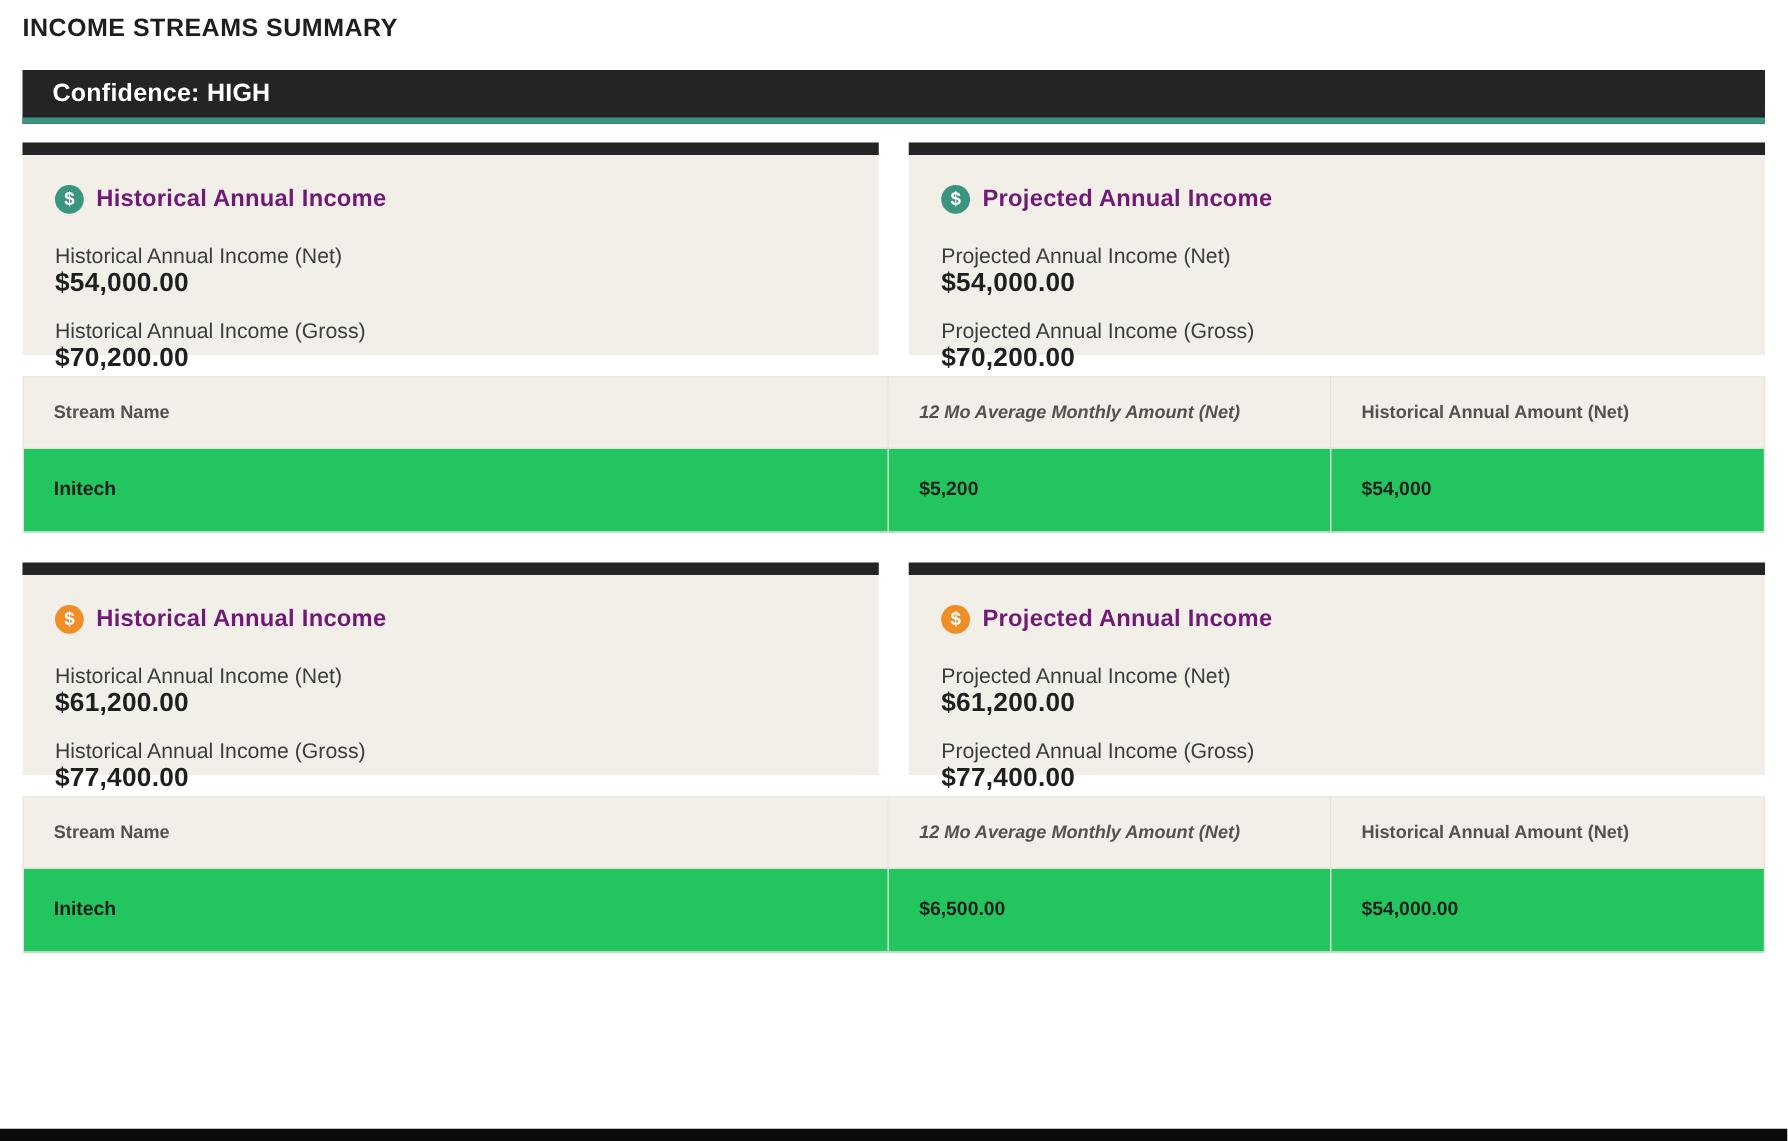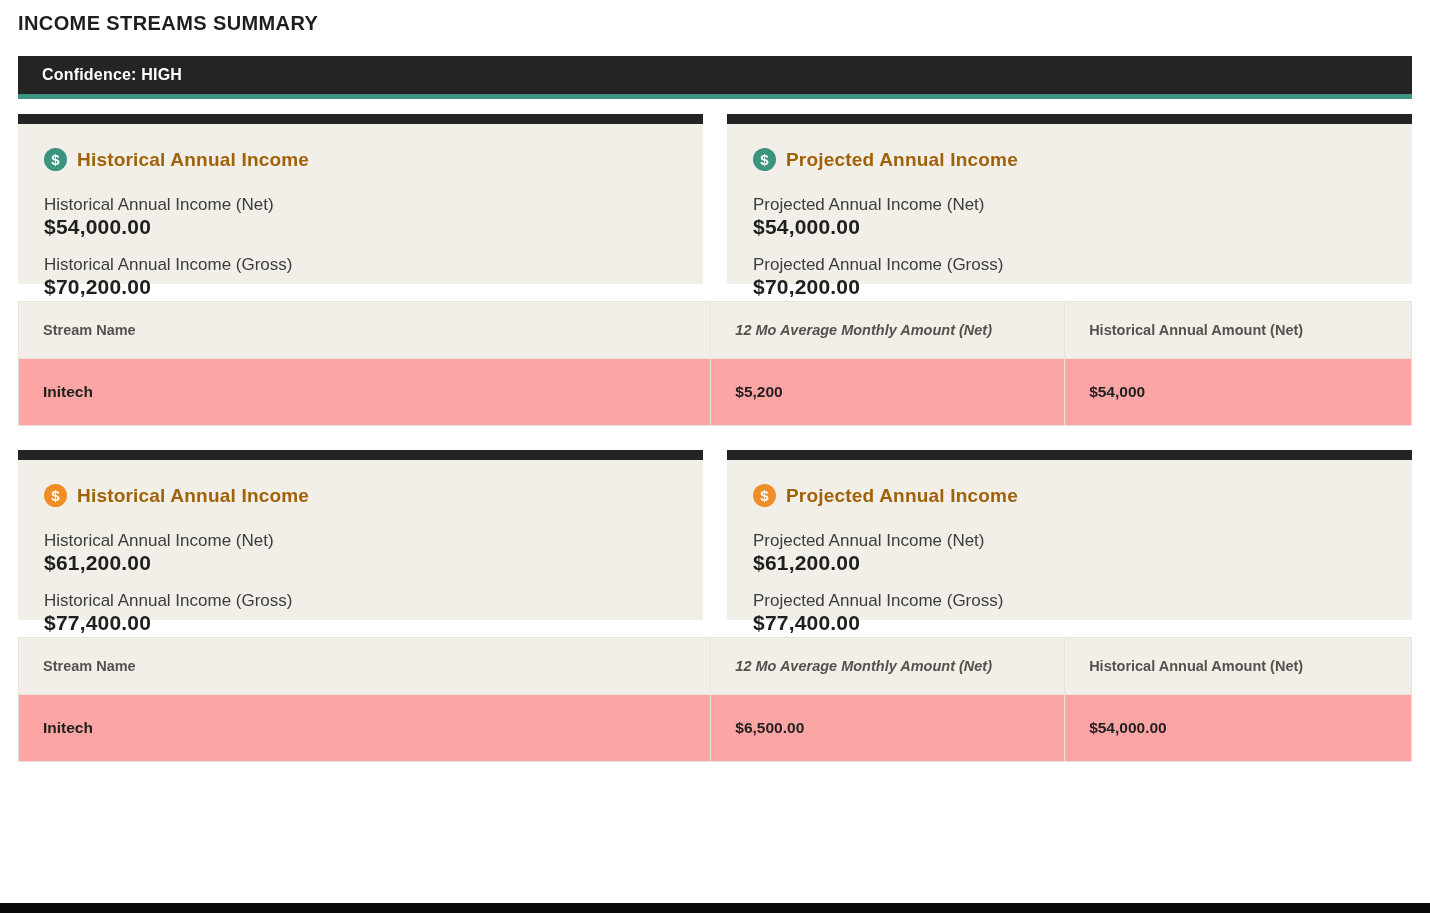--- a/index.html
+++ b/index.html
@@ -25,40 +25,40 @@
     font-size:20px;font-weight:800;letter-spacing:.4px;color:#1e1e1e;
     margin:0 0 21px;
   }
   .conf-bar{
     background:var(--bar);
     height:43px;
     display:flex;align-items:center;
     padding:0 24px;
     border-bottom:5px solid var(--accent);
   }
-  .conf-bar span{color:#ffffff;font-weight:700;font-size:16px;letter-spacing:.2px;}
+  .conf-bar span{color:#ffffff;font-weight:700;font-size:20px;letter-spacing:.2px;}
   .section--high{--accent:var(--teal);}
   .section--moderate{--accent:var(--orange);margin-top:24px;}
   .cards{display:flex;gap:24px;margin-top:15px;}
   .card{
     flex:1;
     background:var(--card-bg);
     border-top:10px solid var(--bar);
     padding:24px 26px 27px;
     height:170px;
   }
   .card-head{display:flex;align-items:center;margin-bottom:24px;}
   .dollar-icon{
     width:23px;height:23px;border-radius:50%;
     background:var(--accent);color:#ffffff;
     display:inline-flex;align-items:center;justify-content:center;
     font-size:15px;font-weight:700;
     margin-right:10px;flex:0 0 auto;
   }
-  .card-title{font-size:19px;font-weight:800;color:#a16207;letter-spacing:.2px;}
+  .card-title{font-size:19px;font-weight:800;color:#701a75;letter-spacing:.2px;}
   .kv-row{display:flex;align-items:baseline;justify-content:space-between;margin-top:16px;flex-direction:column;}
   .kv-label{font-size:17px;color:var(--label);}
   .kv-value{font-size:21px;font-weight:800;color:#1f1f1f;letter-spacing:.2px;}
   .streams-table{
     width:100%;
     border-collapse:collapse;
     margin-top:17px;
     table-layout:fixed;
   }
   .streams-table th,.streams-table td{
@@ -66,21 +66,21 @@
     text-align:left;
     vertical-align:middle;
   }
   .streams-table th{
     background:var(--card-bg);
     color:var(--muted);
     font-size:14.5px;font-weight:700;
     padding:20px 24px;
   }
   .streams-table td{
-    background:#fca5a5;
+    background:#22c55e;
     font-size:15.5px;font-weight:700;color:#1f1f1f;
     padding:24px 24px;
     margin-left:28px;
   }
   .col-stream{width:49.7%;}
   .col-monthly{width:25.4%;font-style:italic;}
   .col-annual{width:24.9%;}
   .bottom-bar{
     position:absolute;left:0;right:0;bottom:0;height:10px;
     background:var(--footer);

